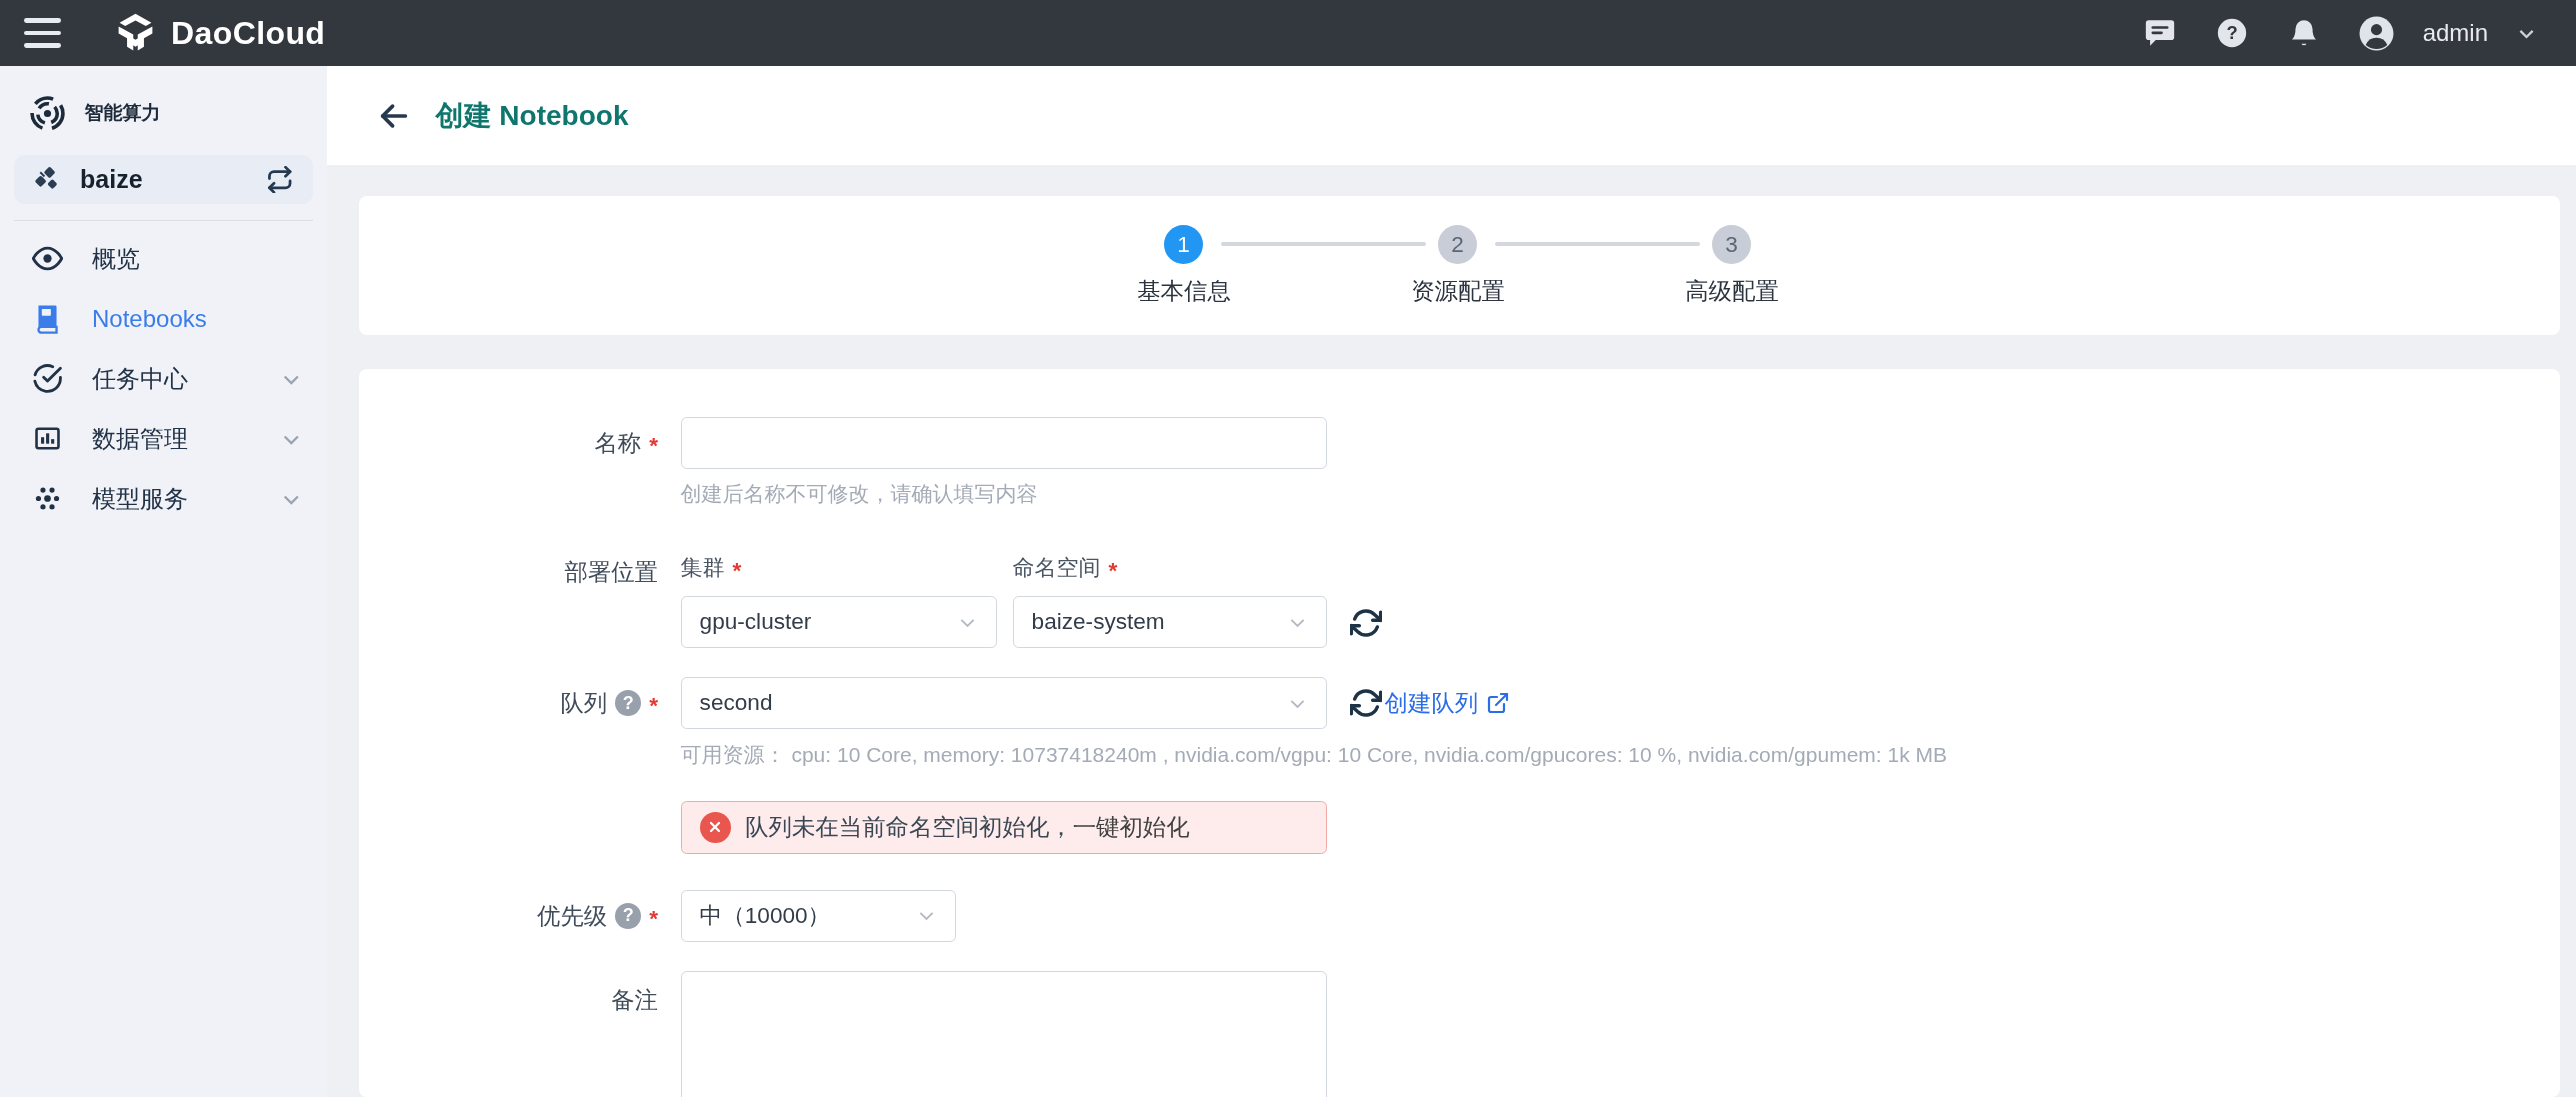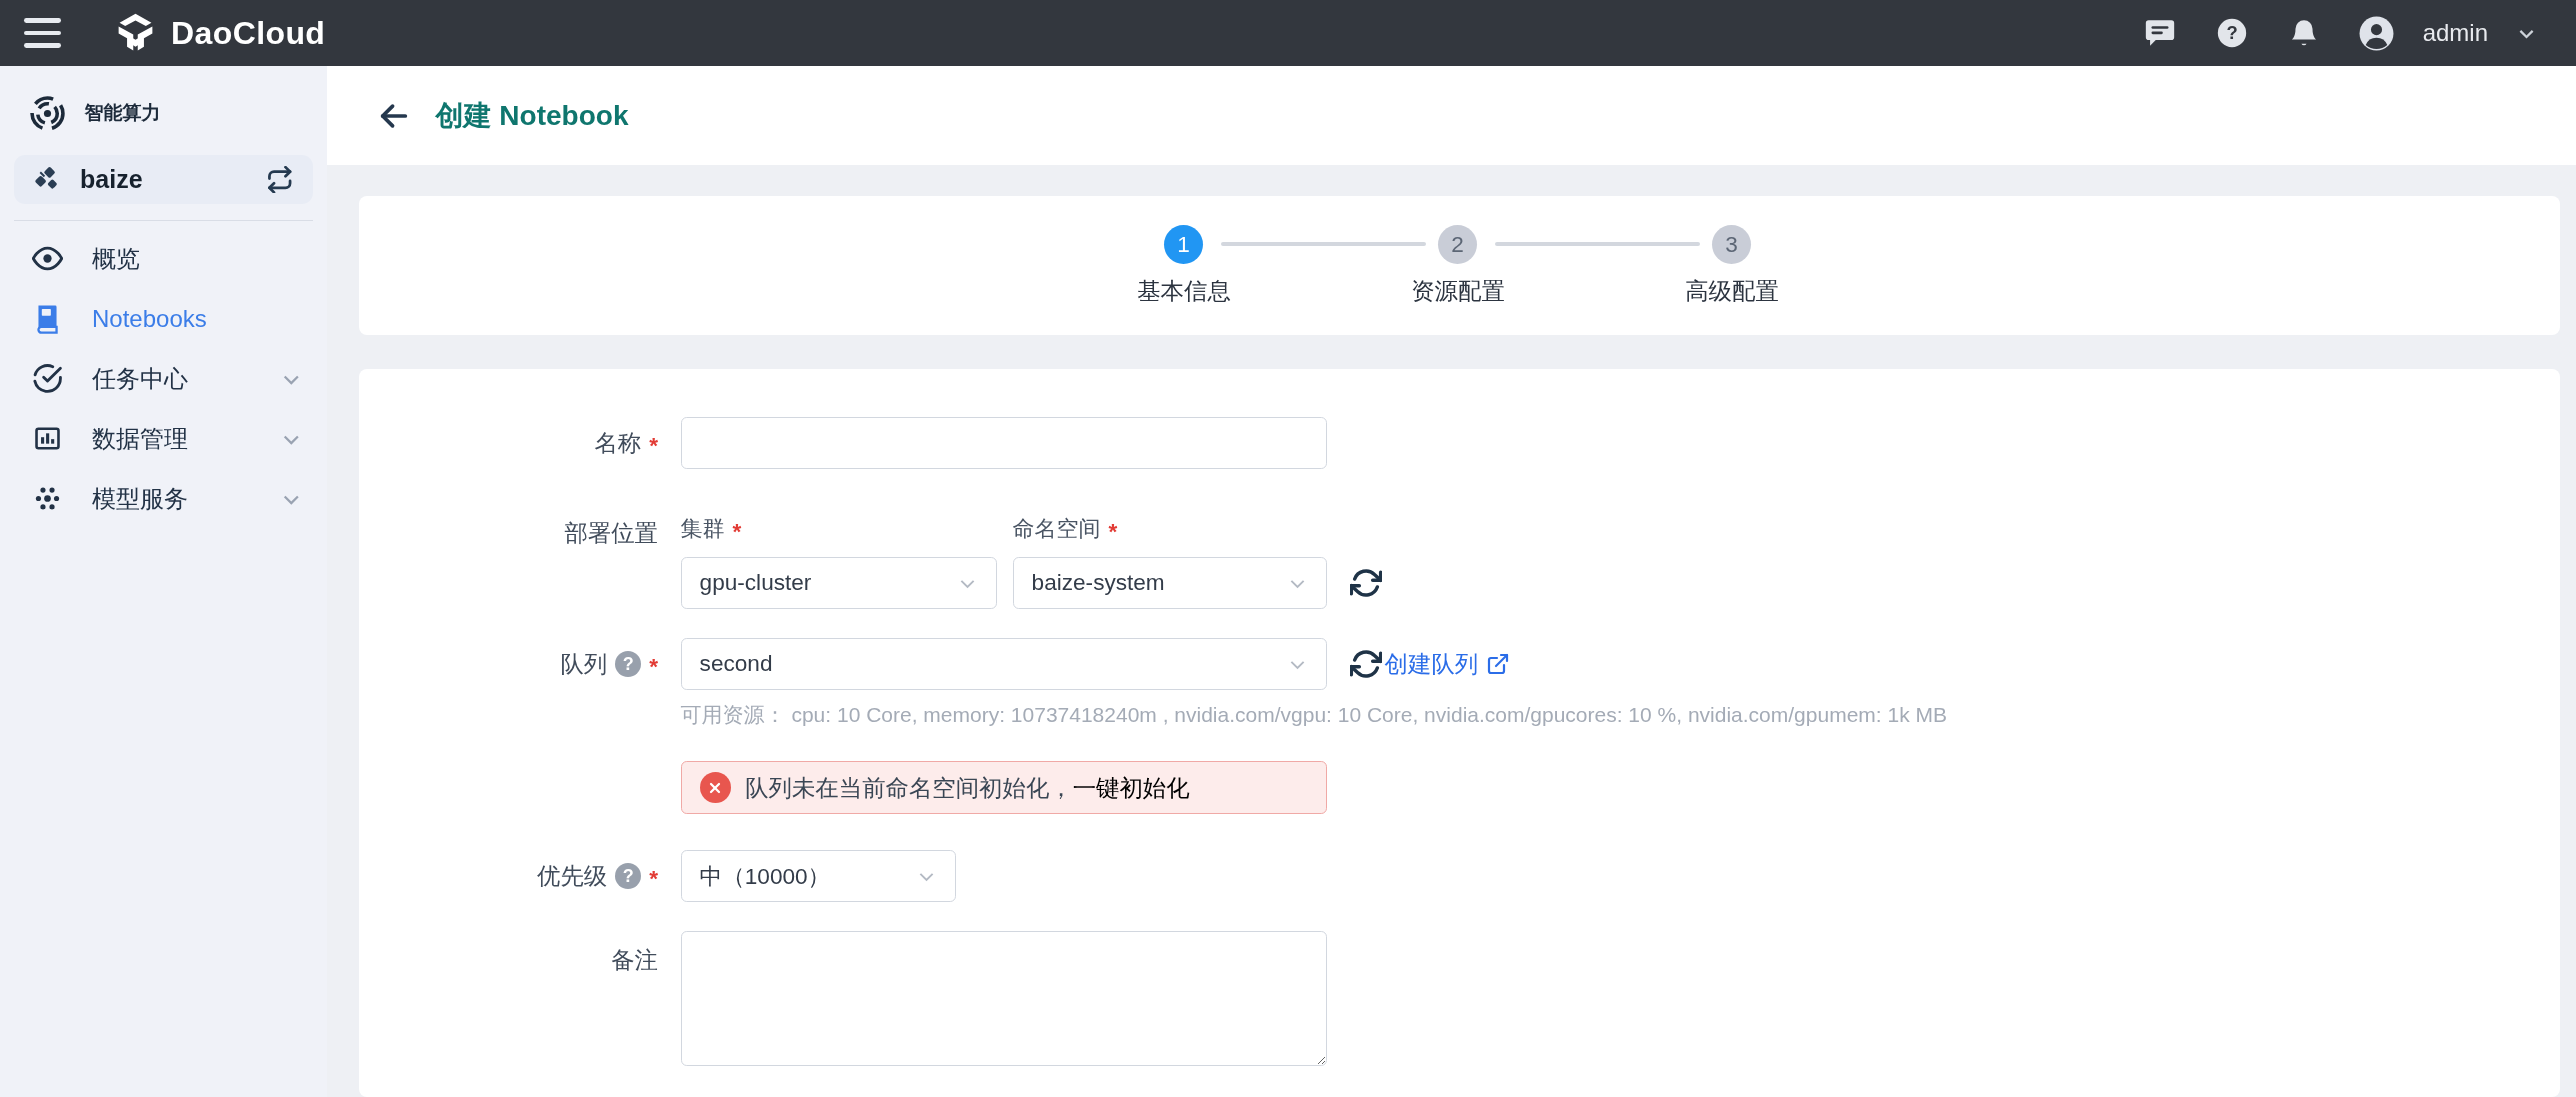--- a/index.html
+++ b/index.html
@@ -92,21 +92,21 @@
 
   .link { display:flex; align-items:center; gap:8px; color:#2b6de8; font-size:23.4px; cursor:pointer; }
   .link svg { width:24px; height:24px; }
 
   .alert { width:646px; height:53px; background:#fdeceb; border:0.8px solid #f0a9a6;
     border-radius:5.7px; display:flex; align-items:center; padding:0 18px; }
   .alert .err-ic { width:31px; height:31px; border-radius:50%; background:#e8564e; flex:none;
     display:flex; align-items:center; justify-content:center; }
   .alert .err-ic svg { width:16px; height:16px; color:#fff; }
   .alert .msg { margin-left:14.6px; font-size:23.4px; color:#3a4654; }
-  .alert .act { font-size:23.4px; color:#000000; cursor:pointer; }
+  .alert .act { font-size:23.4px; color:#404040; cursor:pointer; }
 
   textarea.remark { width:646px; height:135px; border:0.8px solid #d2d7df; border-radius:5.7px;
     resize:vertical; font-family:inherit; font-size:22.6px; color:#333c49; padding:11.3px 16px; outline:none; }
 
   .mt-name { margin-top:0; }
   .mt-deploy { margin-top:45px; }
   .mt-queue { margin-top:29px; }
   .mt-alert { margin-top:32px; }
   .mt-priority { margin-top:36px; }
   .mt-remark { margin-top:29px; }
@@ -274,20 +274,24 @@
     <div class="card form-card">
 
       <div class="form-row mt-name">
         <div class="label-col">
           <span class="lab">名称</span>
           <span class="req">*</span>
         </div>
         <div class="field-col">
           <input class="text-input" type="text" value="" style="">
         </div>
+      </div>
+      <div class="form-row">
+        <div class="label-col"></div>
+        <div class="field-col helper">创建后名称不可修改，请确认填写内容</div>
       </div>
 
       <div class="form-row top mt-deploy">
         <div class="label-col" style="padding-top:3.2px">
           <span class="lab">部署位置</span>
         </div>
         <div class="field-col">
           <div class="deploy-cols">
             <div>
               <div class="sub-label">

